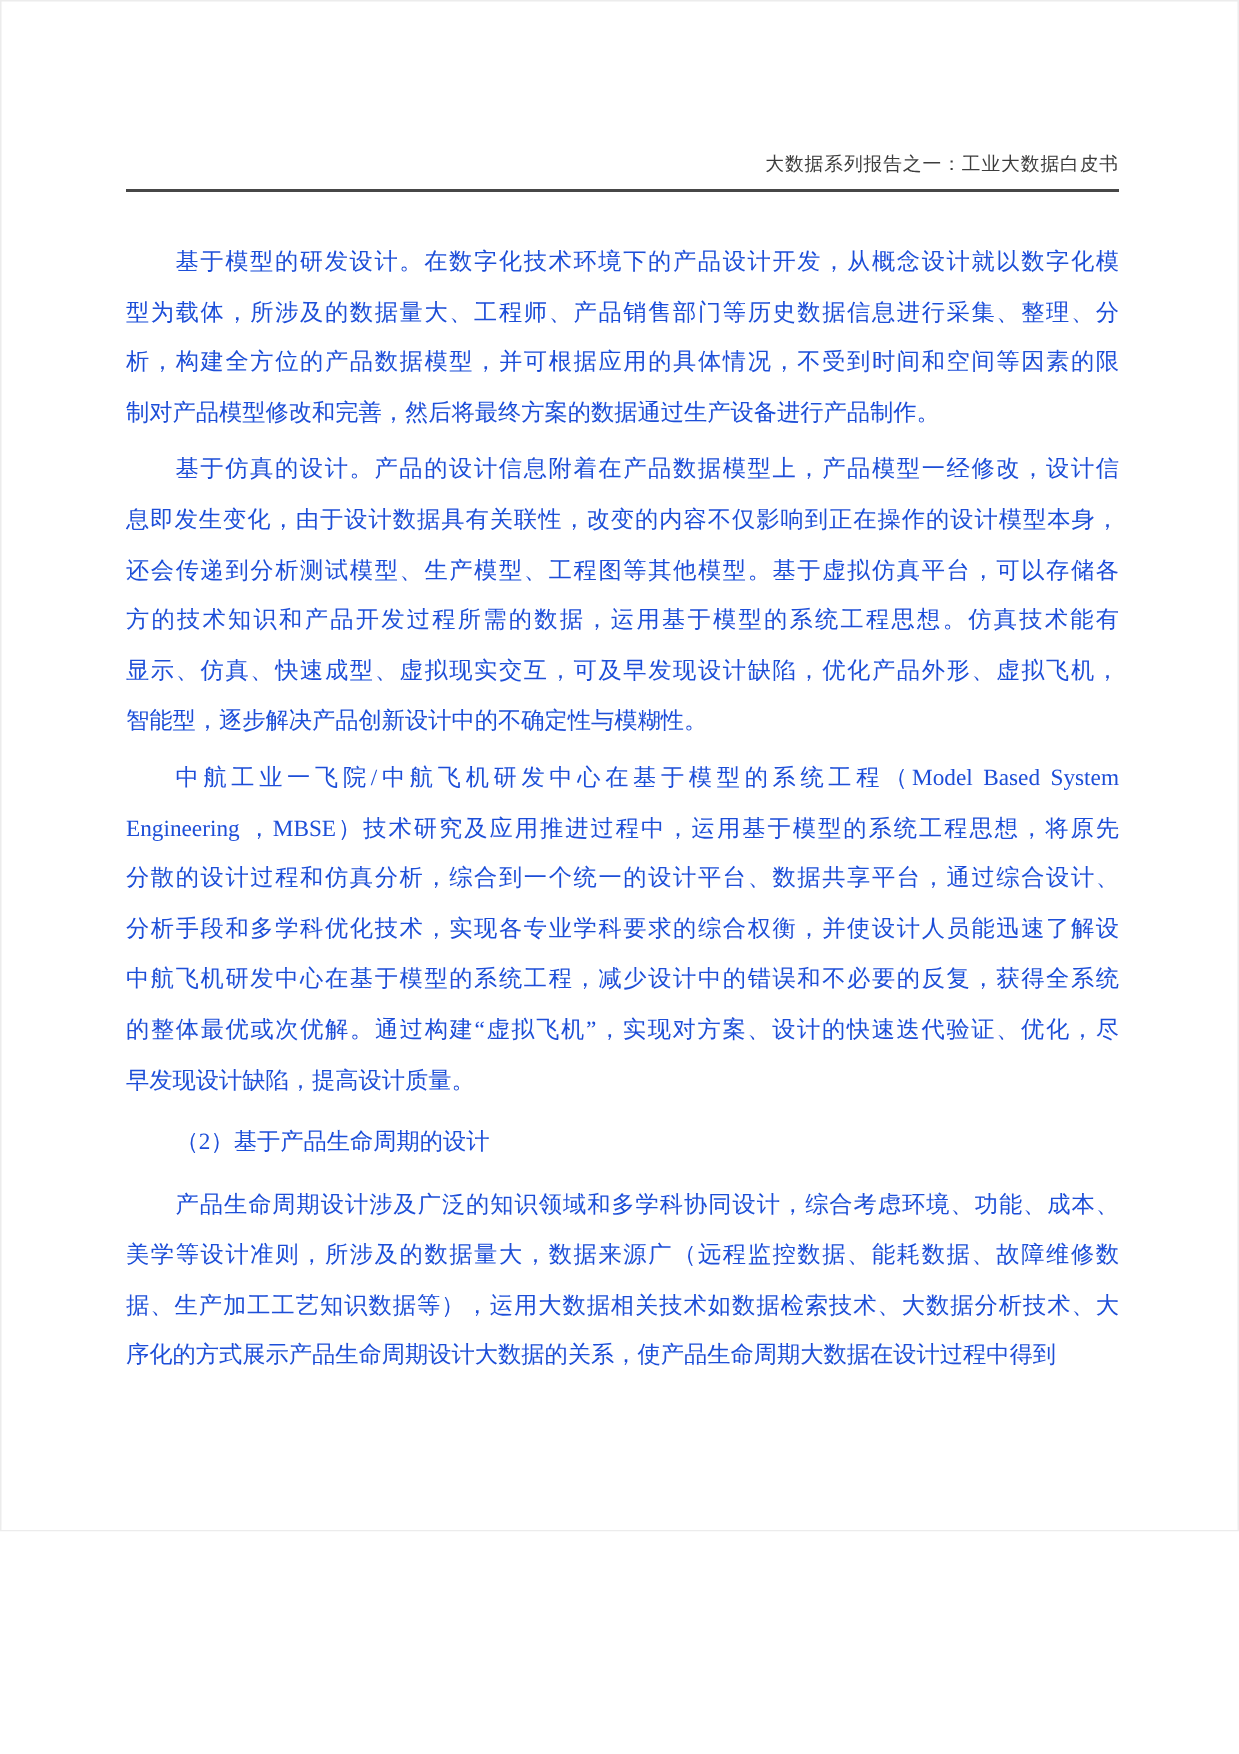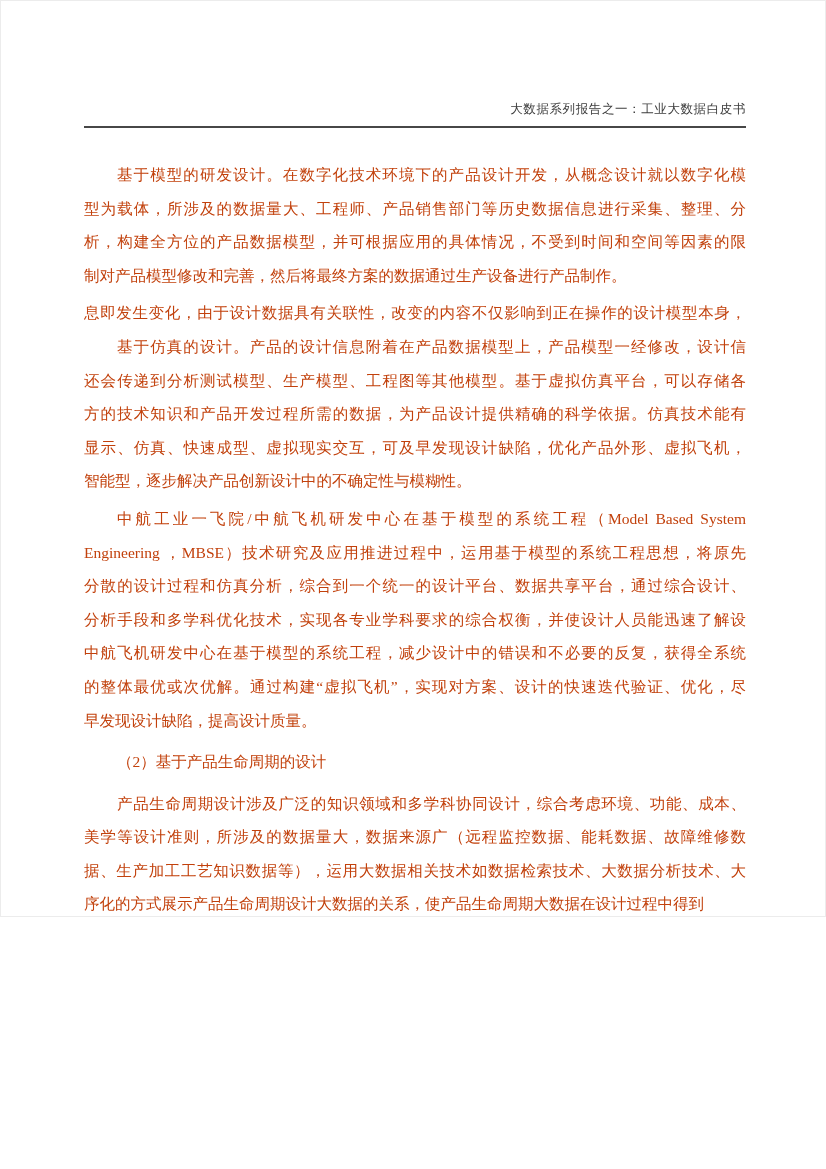--- a/index.html
+++ b/index.html
@@ -2,21 +2,21 @@
 <html><head>
 <meta charset="utf-8">
 <style>
   * { margin: 0; padding: 0; box-sizing: border-box; }
   html, body { background: #ffffff; }
   body { font-family: "Liberation Serif", "DejaVu Serif", serif; }
 
   .page {
     position: relative;
     width: 826px;
-    height: 917px;
+    height: 1021px;
     background: #ffffff;
     overflow: hidden;
     box-shadow: inset 0 0 0 1px #ececec;
   }
 
   
   .header {
     position: absolute;
     top: 101px;
     left: 84px;
@@ -29,21 +29,21 @@
     border-bottom: 2px solid #474747;
   }
 
   
   .body-text {
     position: absolute;
     top: 158px;
     left: 84px;
     width: 662px;
     font-size: 15.5px;
-    color: #c2410c;
+    color: #1d4ed8;
   }
   .block { margin-bottom: 4px; }
   .block.heading { margin-top: 8px; margin-bottom: 8px; }
   .line {
     height: 33.6px;
     line-height: 33.6px;
     text-align: justify;
     text-align-last: justify;
     overflow: hidden;
   }
@@ -87,24 +87,24 @@
   </div>
 
   <div class="body-text">
       <div class="block paragraph">
         <div class="line first">基于模型的研发设计。在数字化技术环境下的产品设计开发，从概念设计就以数字化模</div>
         <div class="line">型为载体，所涉及的数据量大、工程师、产品销售部门等历史数据信息进行采集、整理、分</div>
         <div class="line">析，构建全方位的产品数据模型，并可根据应用的具体情况，不受到时间和空间等因素的限</div>
         <div class="line last">制对产品模型修改和完善，然后将最终方案的数据通过生产设备进行产品制作。</div>
       </div>
       <div class="block paragraph">
+        <div class="line first">基于仿真的设计。产品的设计信息附着在产品数据模型上，产品模型一经修改，设计信</div>
         <div class="line">息即发生变化，由于设计数据具有关联性，改变的内容不仅影响到正在操作的设计模型本身，</div>
-        <div class="line first">基于仿真的设计。产品的设计信息附着在产品数据模型上，产品模型一经修改，设计信</div>
         <div class="line">还会传递到分析测试模型、生产模型、工程图等其他模型。基于虚拟仿真平台，可以存储各</div>
-        <div class="line">方的技术知识和产品开发过程所需的数据，为产品设计提供精确的科学依据。仿真技术能有</div>
+        <div class="line">方的技术知识和产品开发过程所需的数据，运用基于模型的系统工程思想。仿真技术能有</div>
         <div class="line">显示、仿真、快速成型、虚拟现实交互，可及早发现设计缺陷，优化产品外形、虚拟飞机，</div>
         <div class="line last">智能型，逐步解决产品创新设计中的不确定性与模糊性。</div>
       </div>
       <div class="block paragraph">
         <div class="line first">中航工业一飞院/中航飞机研发中心在基于模型的系统工程（Model Based System</div>
         <div class="line">Engineering ，MBSE）技术研究及应用推进过程中，运用基于模型的系统工程思想，将原先</div>
         <div class="line">分散的设计过程和仿真分析，综合到一个统一的设计平台、数据共享平台，通过综合设计、</div>
         <div class="line">分析手段和多学科优化技术，实现各专业学科要求的综合权衡，并使设计人员能迅速了解设</div>
         <div class="line">中航飞机研发中心在基于模型的系统工程，减少设计中的错误和不必要的反复，获得全系统</div>
         <div class="line">的整体最优或次优解。通过构建“虚拟飞机”，实现对方案、设计的快速迭代验证、优化，尽</div>

